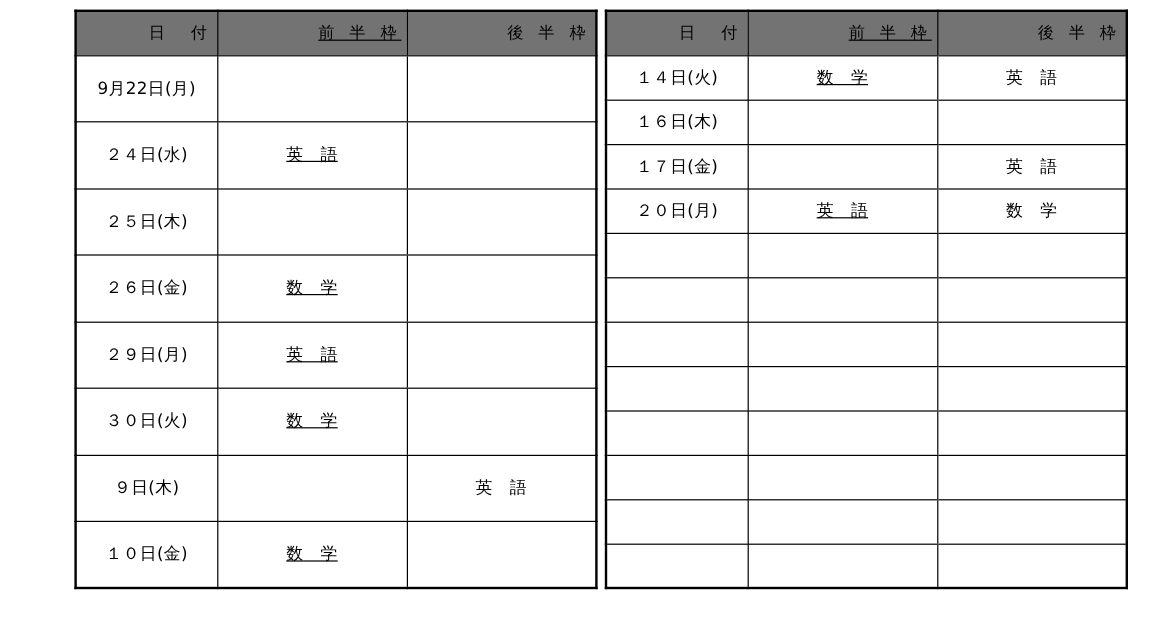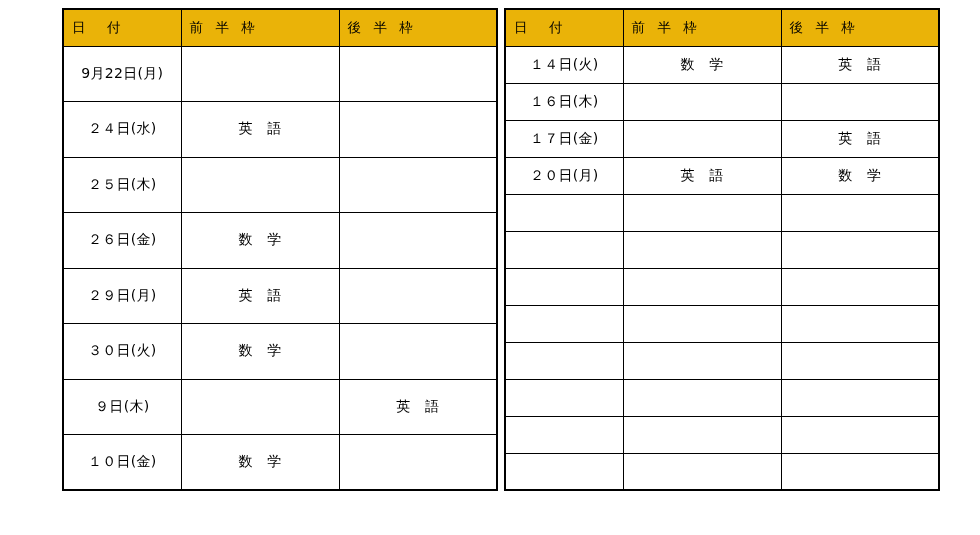--- a/index.html
+++ b/index.html
@@ -44,22 +44,22 @@
   table.sched td {
     border: 1px solid #000000;
     height: 37px;
     box-sizing: border-box;
     font-size: 14px;
     font-weight: normal;
     padding: 0 8px;
     vertical-align: middle;
   }
   table.sched th {
-    background: #eab308;
-    text-align: left;
+    background: #737373;
+    text-align: right;
     letter-spacing: 0.10em;
     font-size: 13.5px;
   }
   .col-date {
     width: 118px;
   }
   .col-slot {
     width: 158px;
   }
   td.date {
@@ -71,20 +71,21 @@
   td.subj {
     text-align: center;
     letter-spacing: 0.02em;
     font-size: 14px;
     white-space: nowrap;
   }
   
   table.sched td.slot-first,
   table.sched th.slot-first {
     border-right: 1px dashed #000000;
+    text-decoration: underline;
   }
   .spaced-sm {
     letter-spacing: 0.30em;
     margin-right: -0.30em;
   }
 </style>
 </head>
 <body>
 
 <div class="page">

